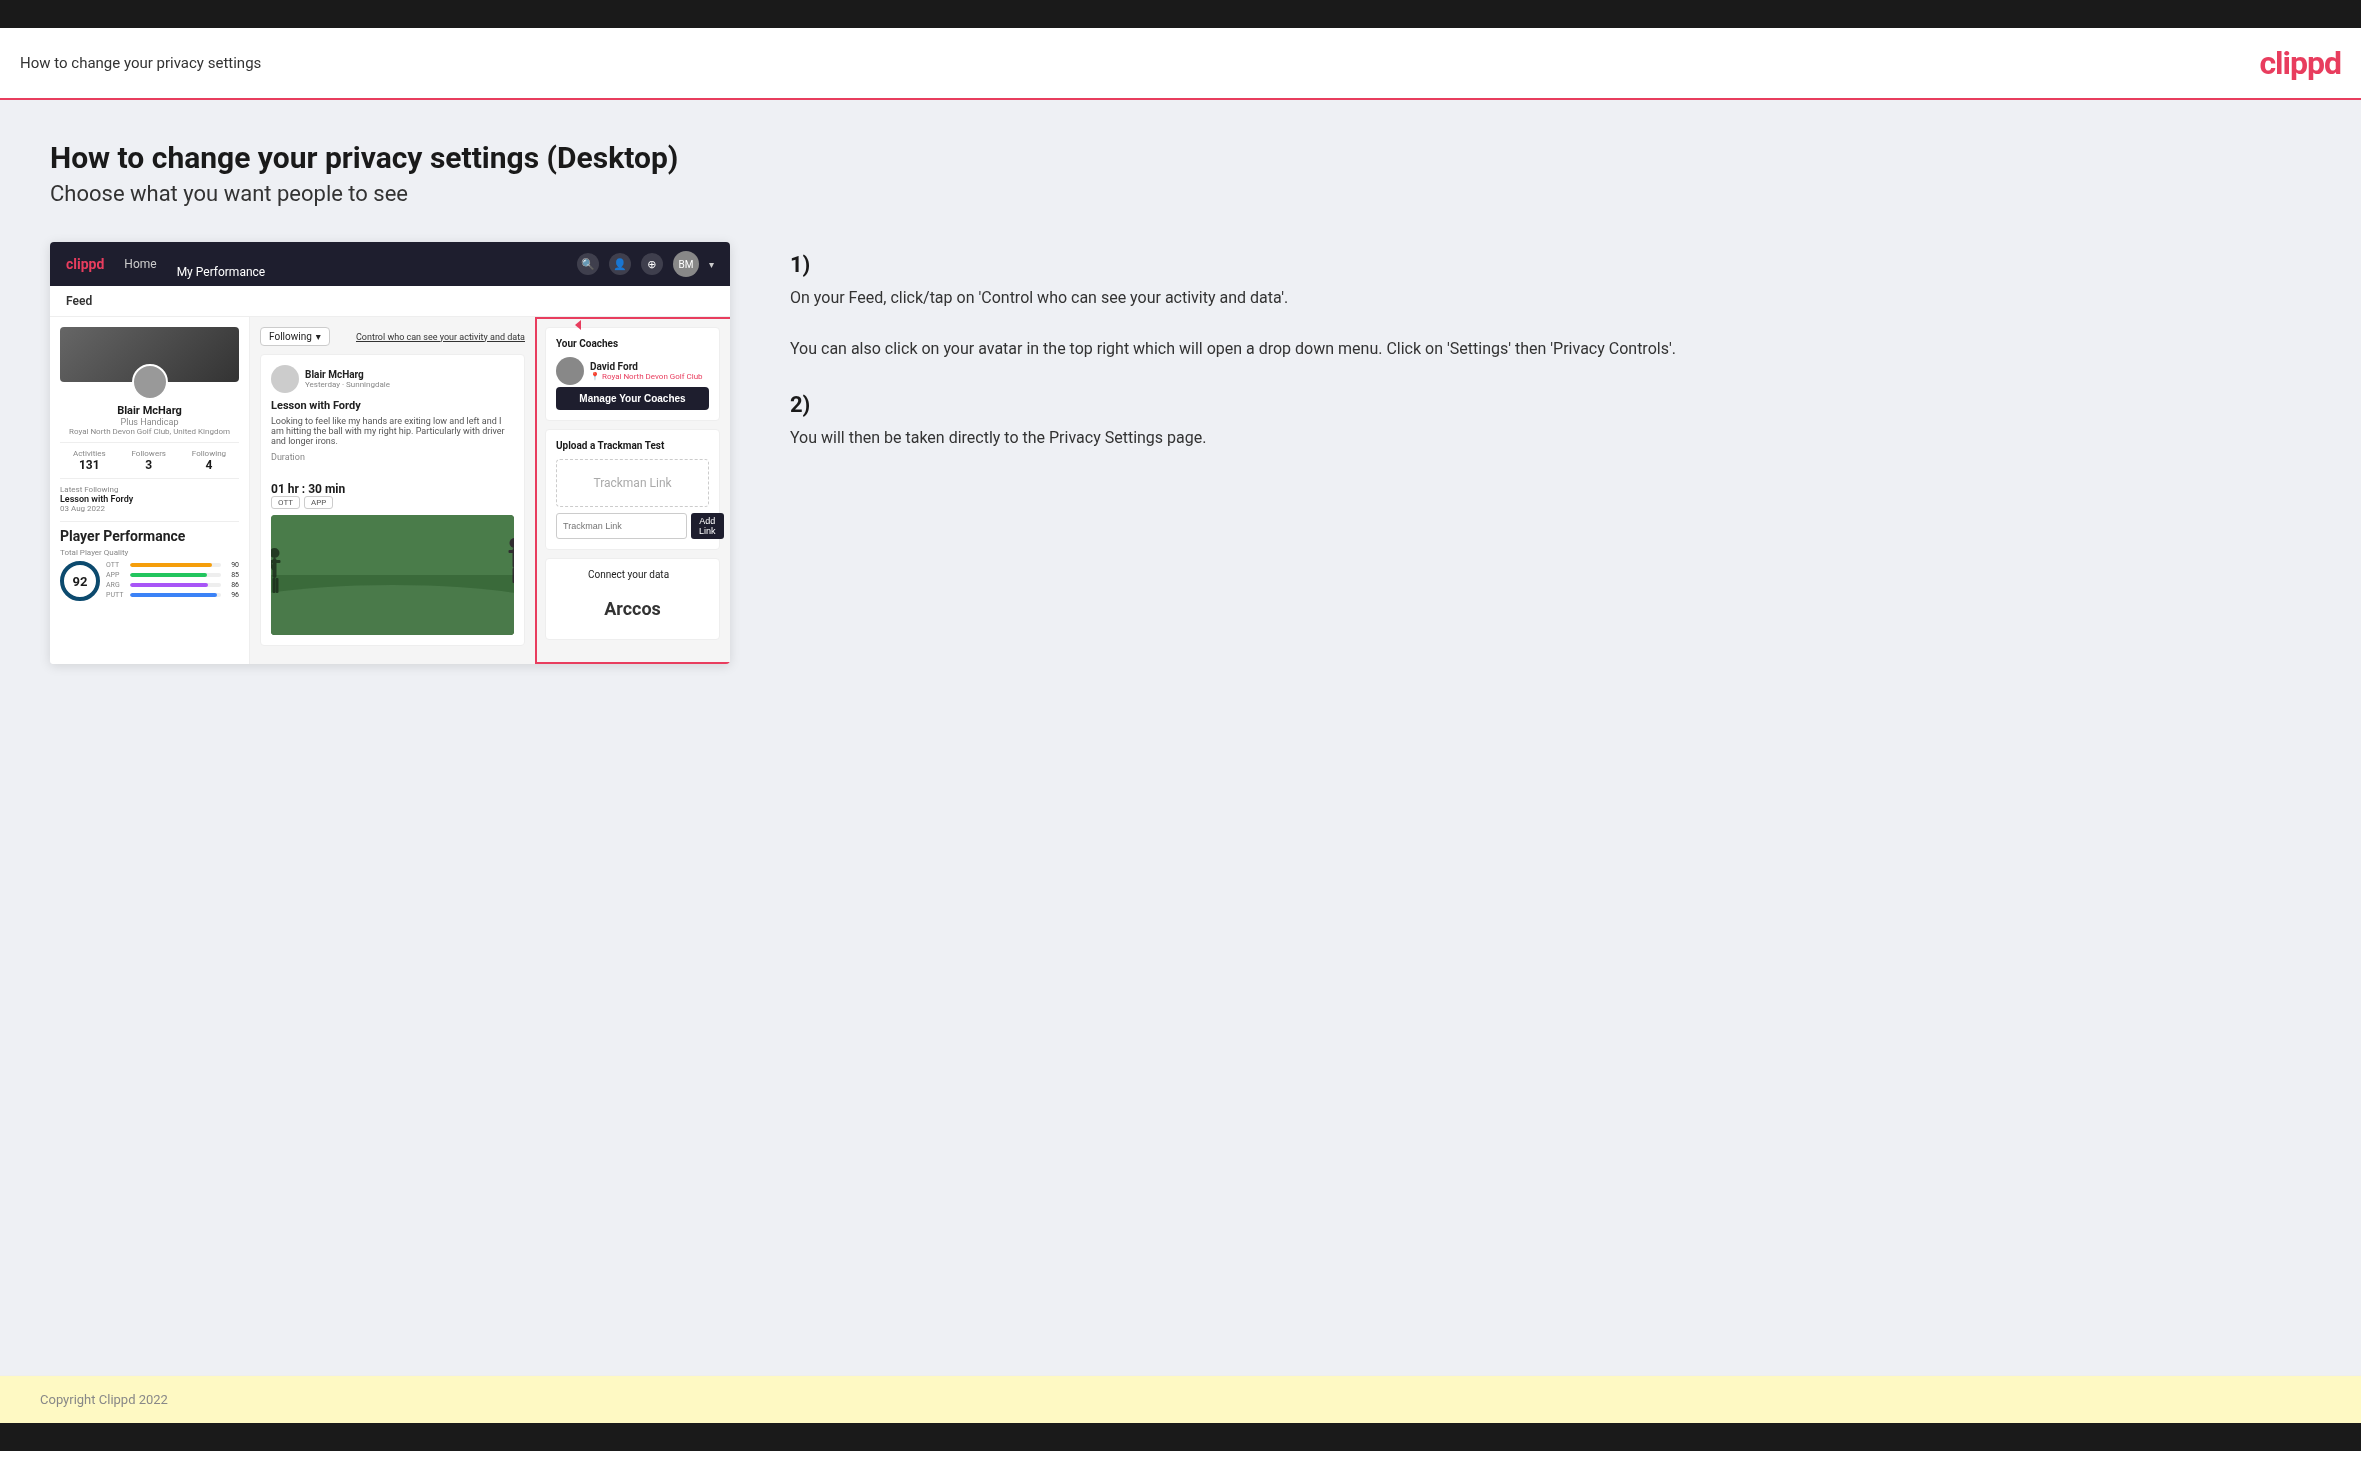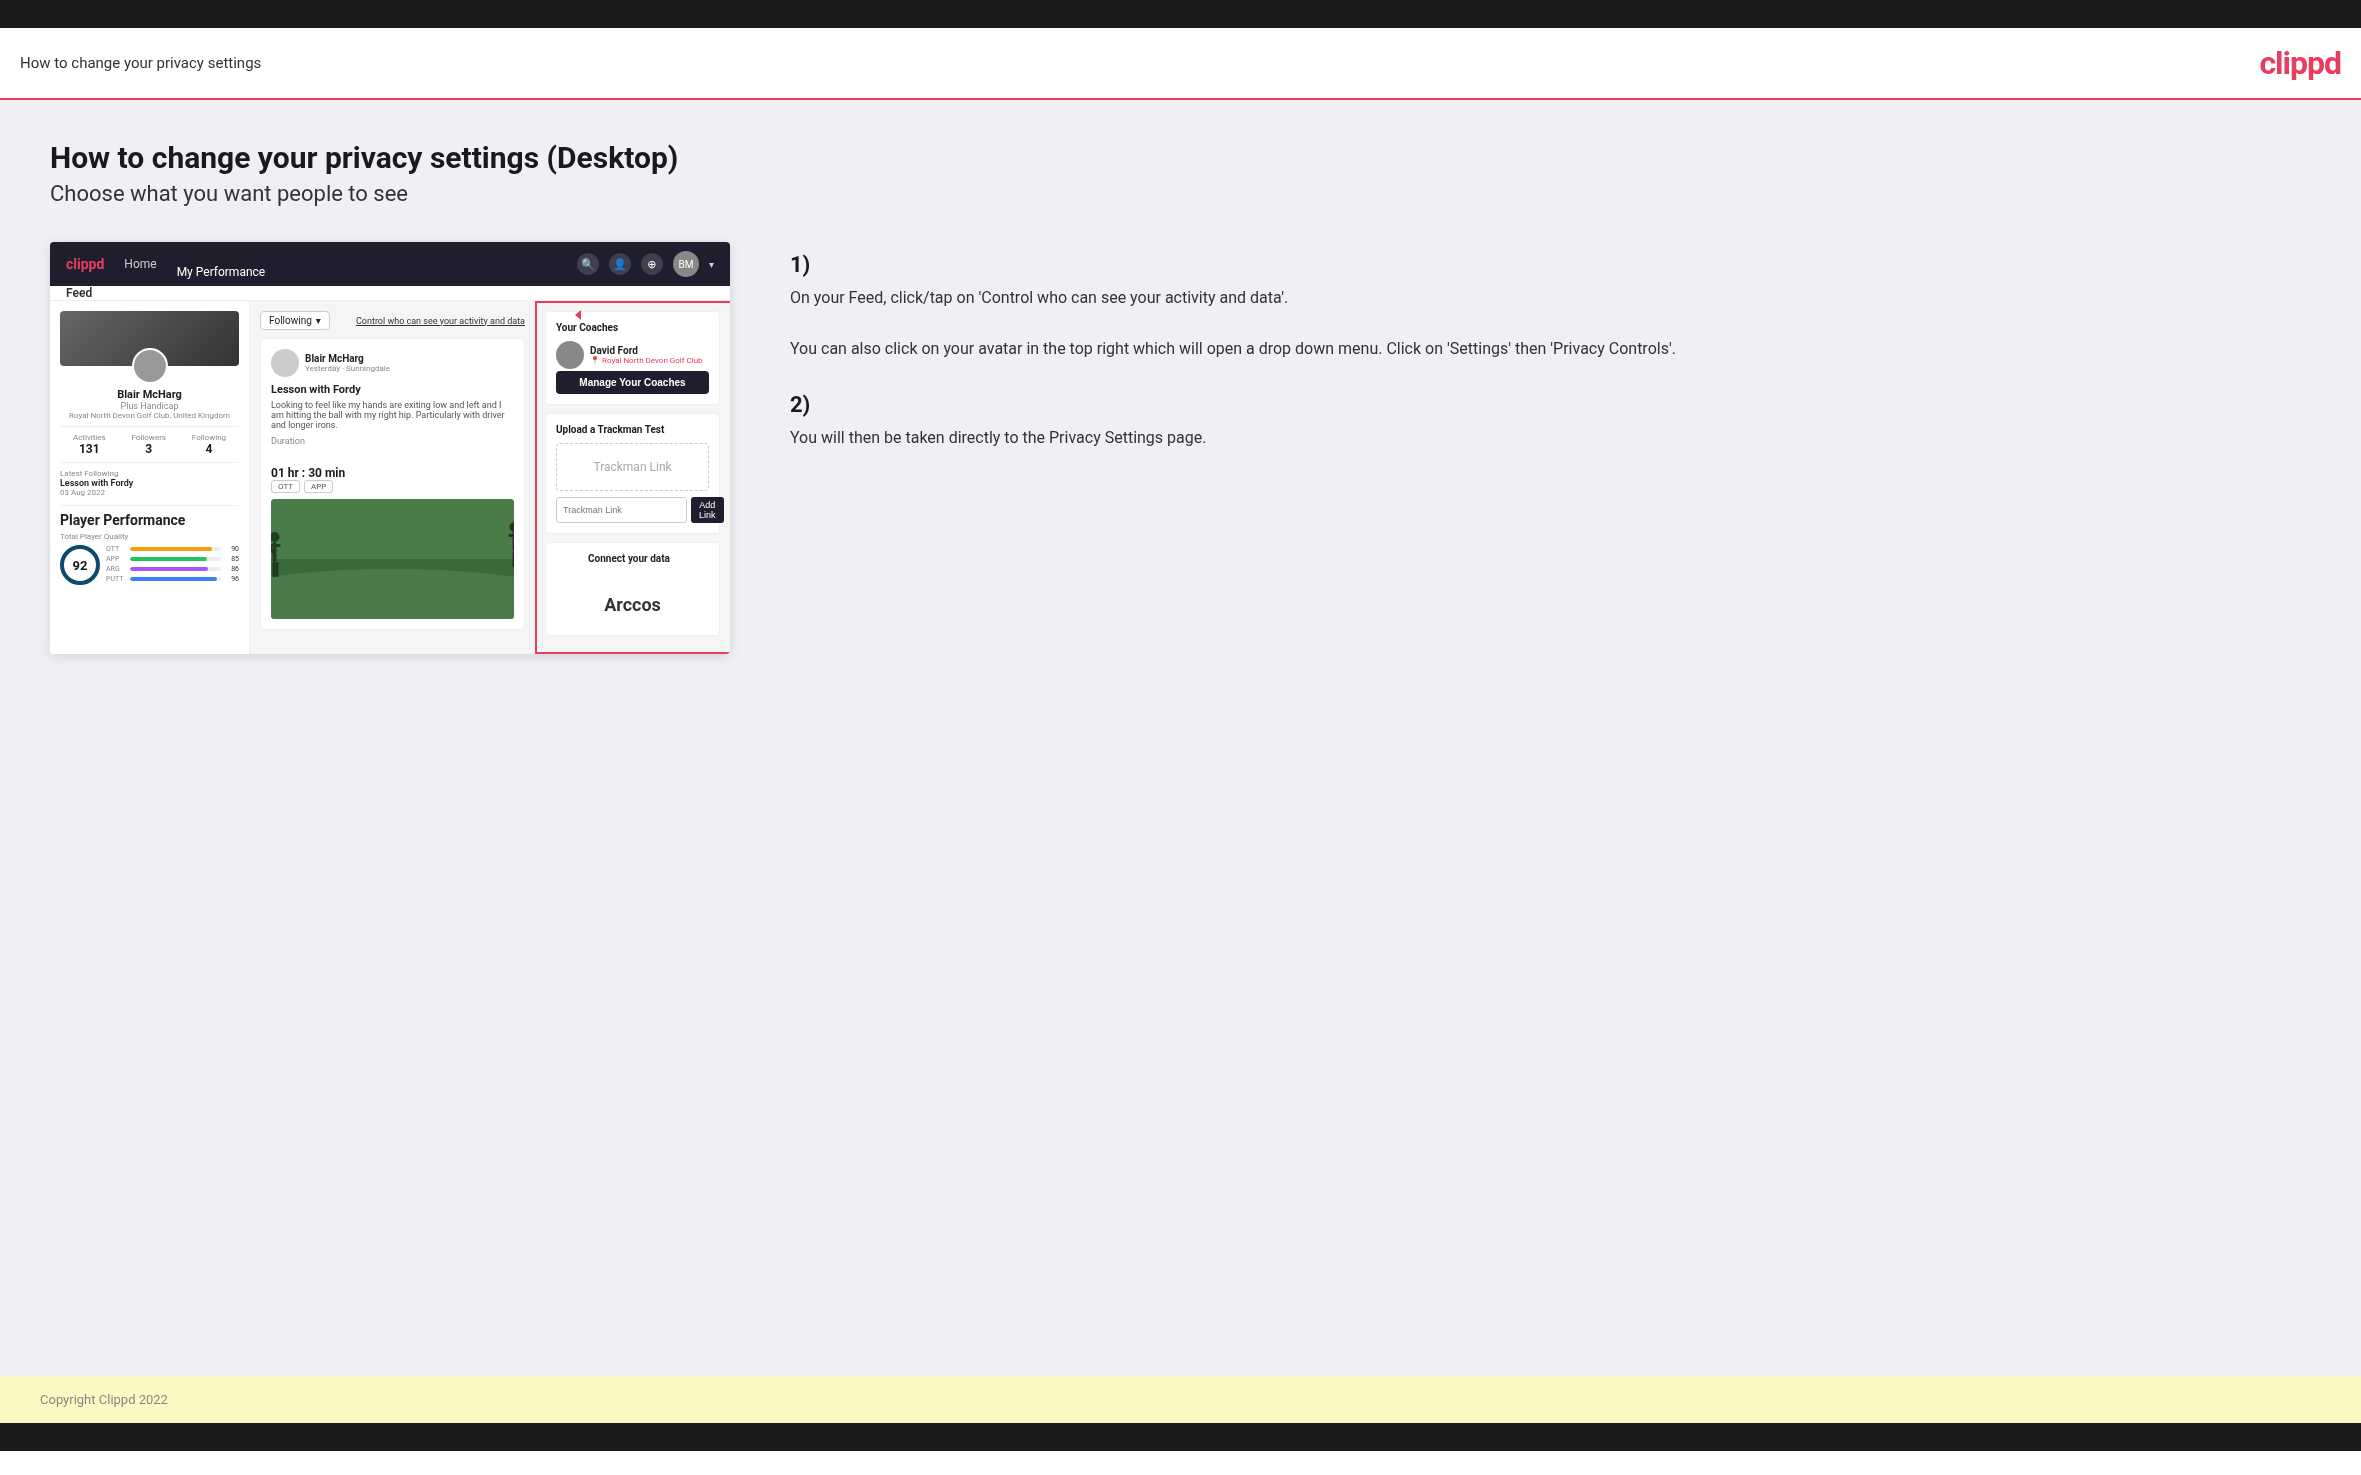--- a/index.html
+++ b/index.html
@@ -119,21 +119,21 @@
       align-items: center;
       justify-content: center;
       color: #fff;
       font-size: 10px;
     }
 
     
     .app-feed-bar {
       background: #fff;
       border-bottom: 1px solid #eee;
-      padding: 0 16px;
+      padding: 8px 16px;
       font-size: 12px;
       color: #333;
       font-weight: 600;
     }
 
     
     .app-body {
       display: flex;
       background: #f5f5f5;
     }
@@ -458,22 +458,22 @@
       background: #1e1e2e;
       color: #fff;
       border: none;
       border-radius: 3px;
       padding: 3px 8px;
       font-size: 9px;
     }
 
     .connect-title {
       font-size: 10px;
-      font-weight: 700;
-      margin-bottom: 20px;
+      font-weight: 400;
+      margin-bottom: 8px;
       padding-left: 32px;
     }
     .arccos-text {
       font-size: 18px;
       font-weight: 700;
       color: #333;
       text-align: center;
       padding: 10px 0;
     }
 

